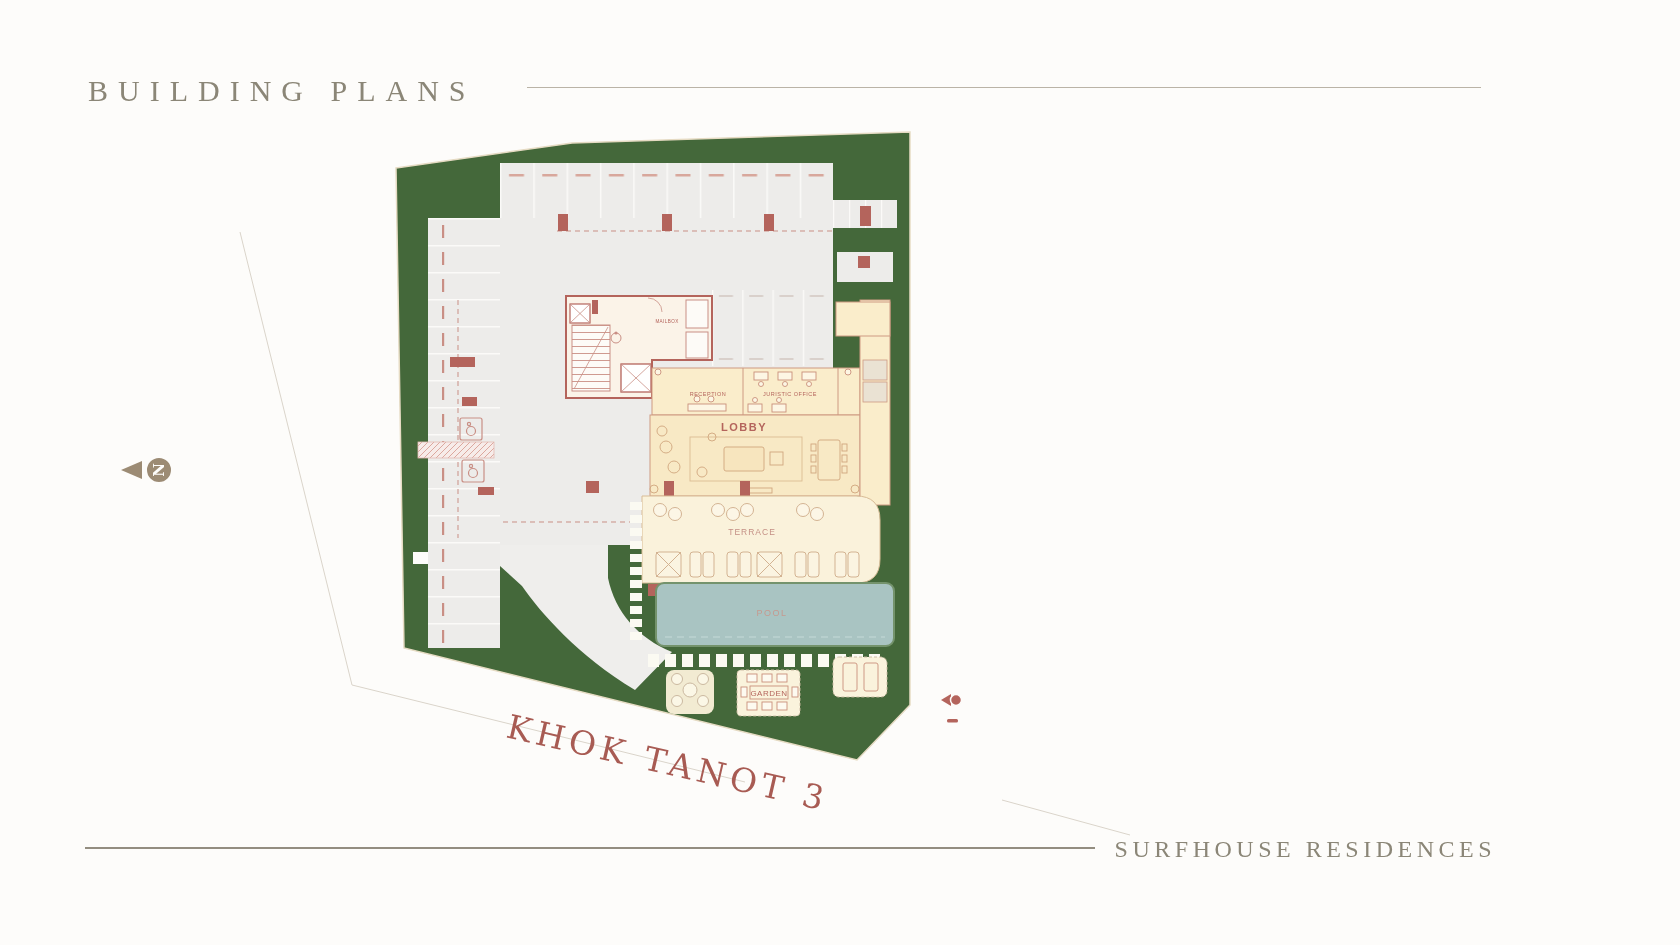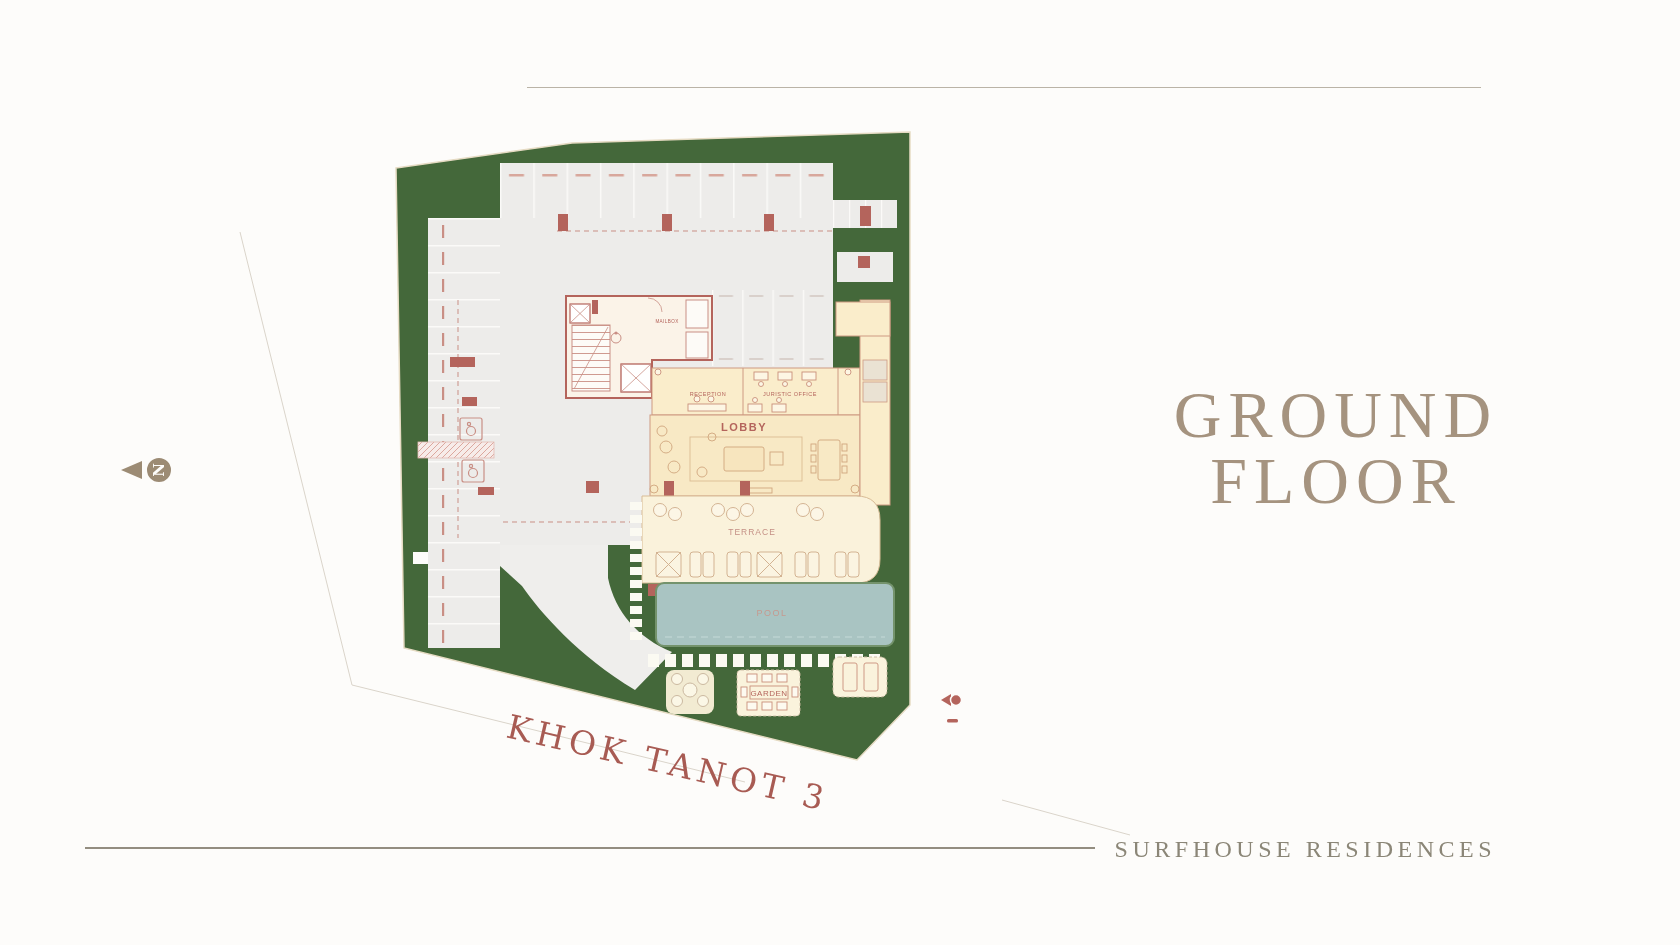--- a/index.html
+++ b/index.html
@@ -14,20 +14,21 @@
   .floor-title span{display:block;}
   .footer-rule{position:absolute;left:85px;top:847px;width:1010px;height:2px;background:#938D80;}
   .brand-text{position:absolute;right:184px;top:836px;font-size:24px;letter-spacing:4.5px;
               color:#8B8677;white-space:nowrap;}
 </style>
 </head>
 <body>
 
 <div class="slide">
 
+  <div class="page-title">BUILDING PLANS</div>
   <div class="header-rule"></div>
 
   <svg class="plan-svg" viewBox="0 0 1680 945">
     <defs>
       <pattern id="pat-stalls-v" patternUnits="userSpaceOnUse" x="500" y="163" width="33.3" height="55">
         <line x1="0.7" y1="0" x2="0.7" y2="55" stroke="#FBFAF8" stroke-width="1.5"></line>
         <rect x="9" y="11" width="15" height="2.5" fill="#D8A79C"></rect>
       </pattern>
       <pattern id="pat-stalls-h" patternUnits="userSpaceOnUse" x="428" y="218" width="72" height="27">
         <line x1="0" y1="0.7" x2="72" y2="0.7" stroke="#FBFAF8" stroke-width="1.4"></line>
@@ -271,21 +272,17 @@
       <text x="159" y="475" text-anchor="middle" transform="rotate(-90 159 470)" font-family="DejaVu Serif, serif" font-size="15" font-weight="bold" fill="#FDFCFA">N</text>
     </g>
 
     <g>
       <polygon points="941,700 951,694 951,706" fill="#B4645C"></polygon>
       <circle cx="956" cy="700" r="5.5" fill="#B4645C" stroke="#FDFCFA" stroke-width="1.5"></circle>
       <rect x="947" y="719" width="11" height="3.5" rx="1.5" fill="#B4645C"></rect>
     </g>
   </svg>
 
-  <div class="floor-title">
-    <span>GROUND</span>
-    <span>FLOOR</span>
-  </div>
 
   <div class="footer-rule"></div>
   <div class="brand-text">SURFHOUSE RESIDENCES</div>
 
 </div>
 
 </body></html>

